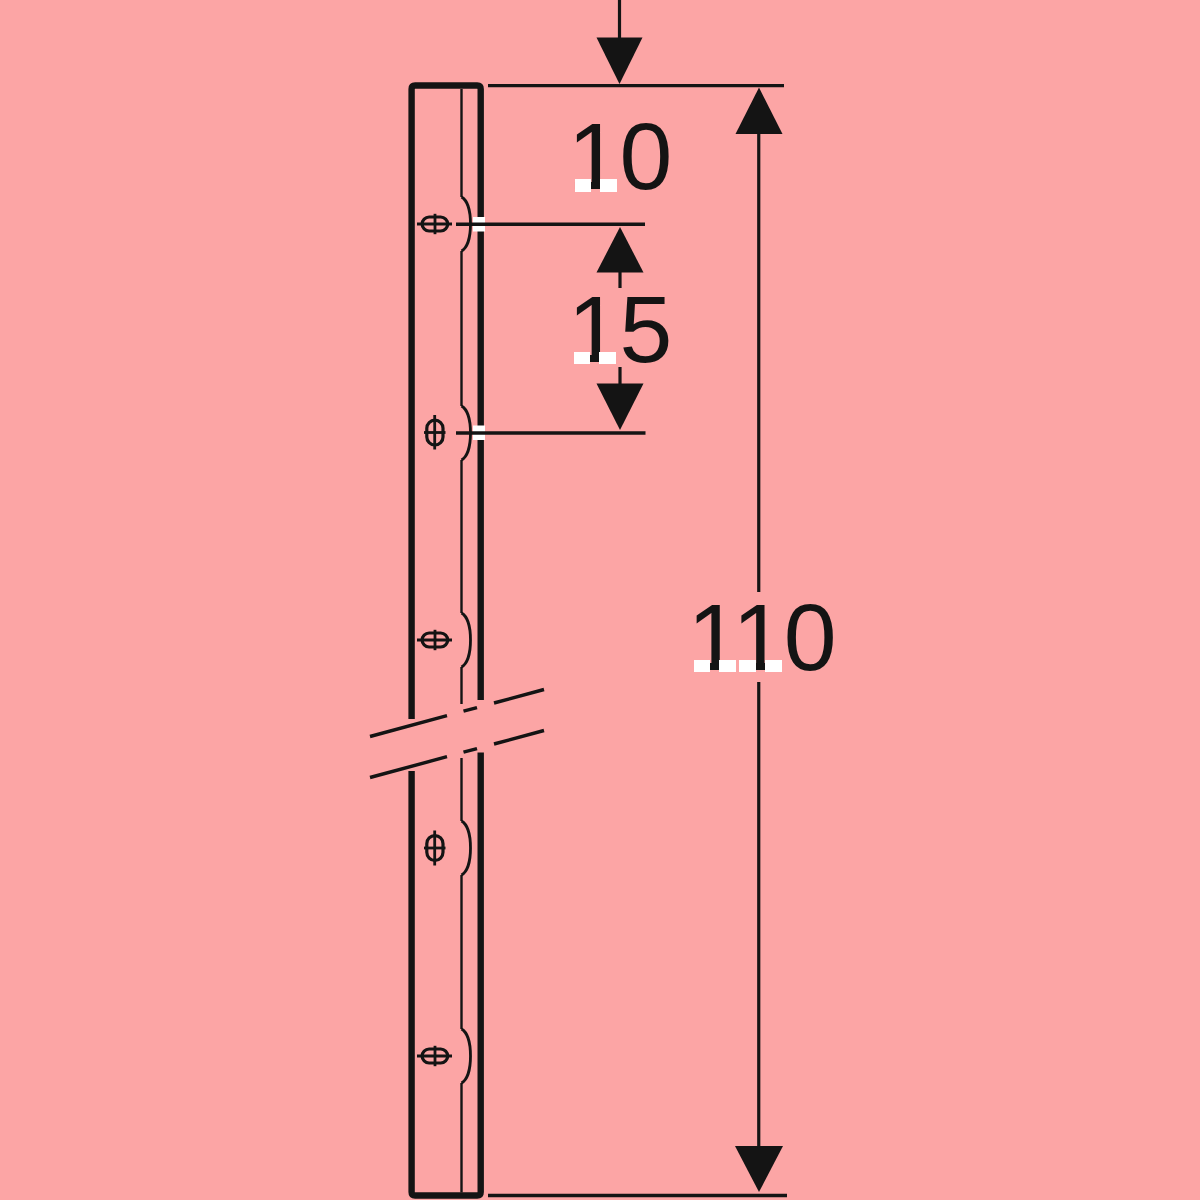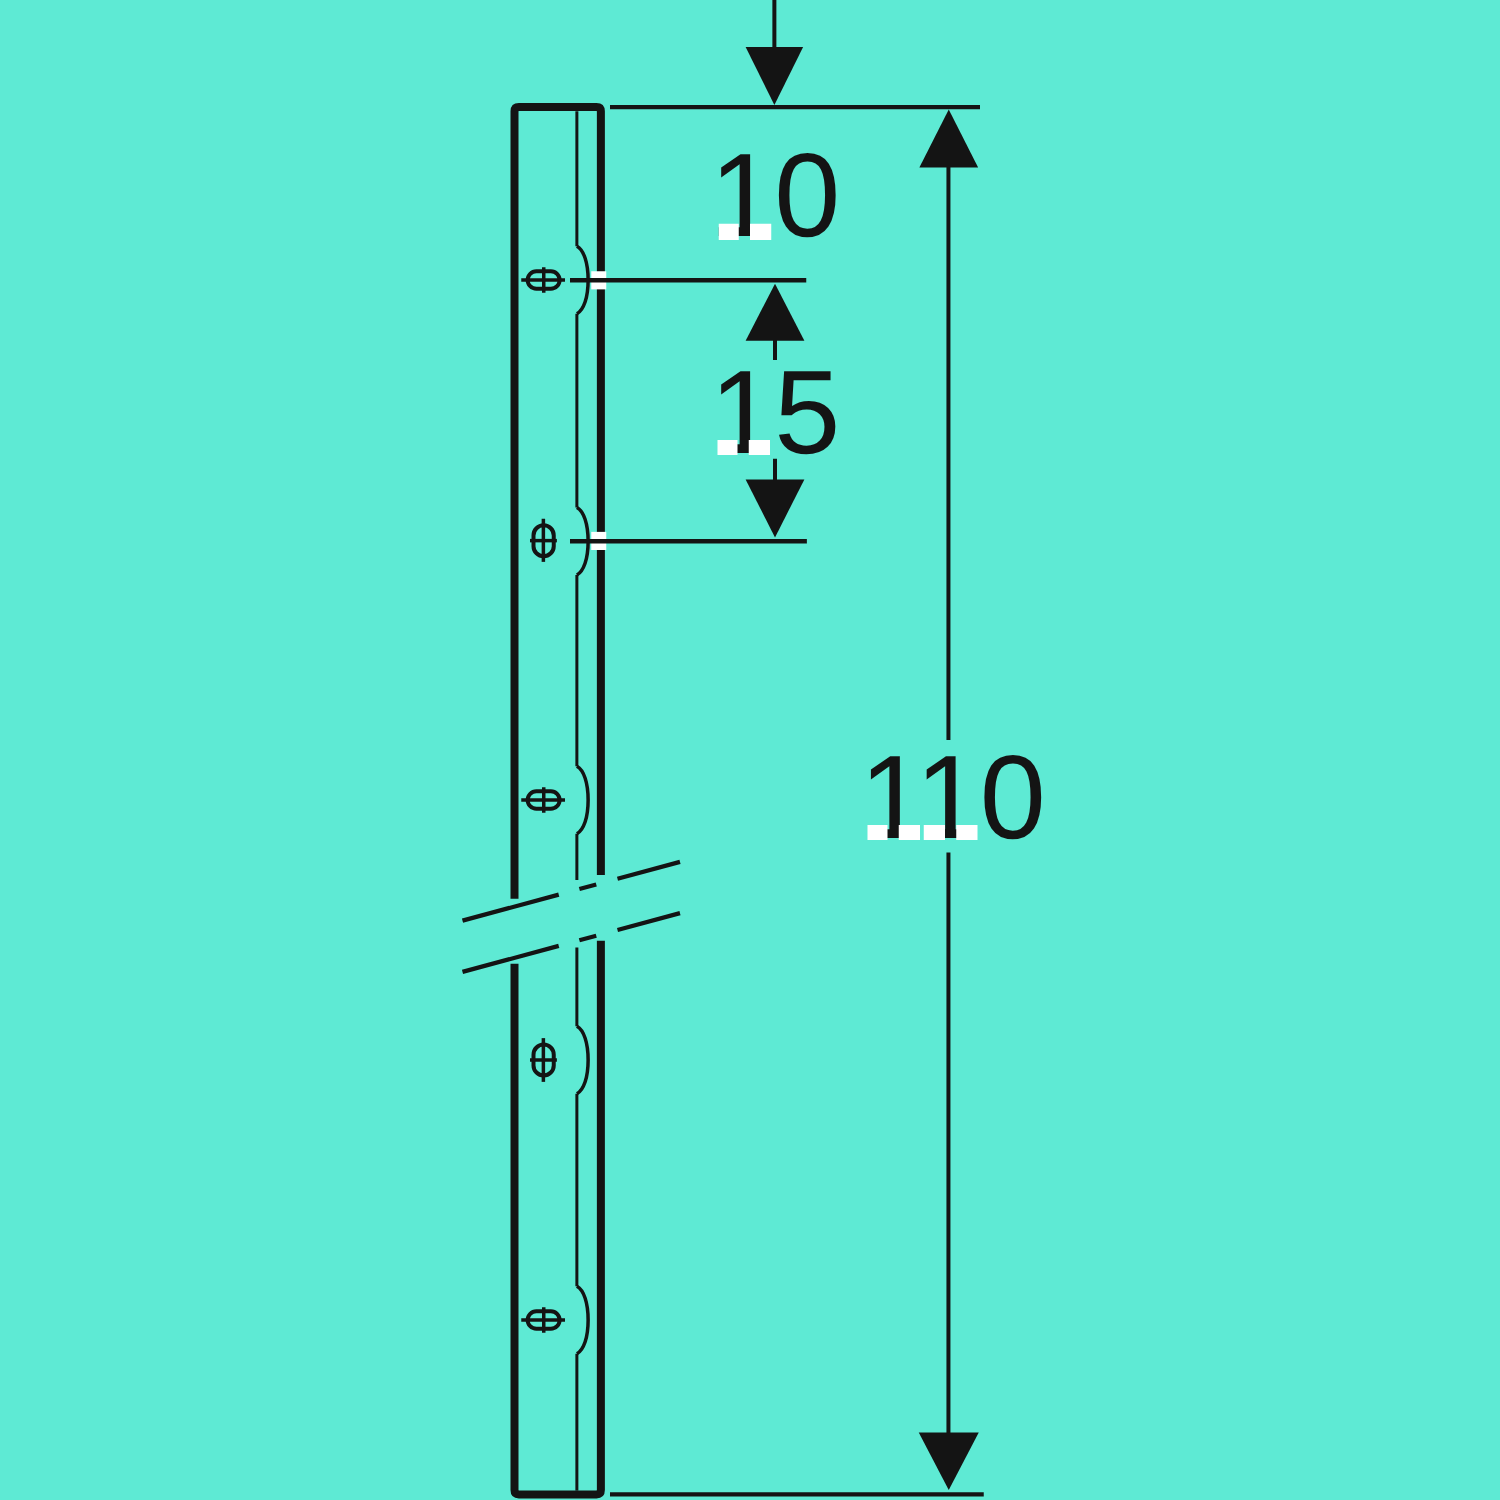--- a/index.html
+++ b/index.html
@@ -1,16 +1,16 @@
 <!DOCTYPE html>
 <html><head>
 <meta charset="utf-8">
 <style>
   html,body{margin:0;padding:0;background:#fff;}
-  .page{position:relative;width:1200px;height:1200px;background:#5eead4;overflow:hidden;}
+  .page{position:relative;width:1200px;height:1200px;background:#fca5a5;overflow:hidden;}
   svg{position:absolute;top:0;left:0;}
   text{font-family:"Liberation Sans",sans-serif;font-size:95px;fill:#141414;letter-spacing:-1.2px;}
 </style>
 </head>
 <body>
 <div class="page">
 <svg width="1200" height="1200" viewBox="0 0 1200 1200">
   <g stroke="#141414" fill="none">
 
     <path d="M411.6,719 L411.6,89 Q411.6,85.5 415.1,85.5 L477.2,85.5 Q480.7,85.5 480.7,89 L480.7,700" stroke-width="6.4"></path>

